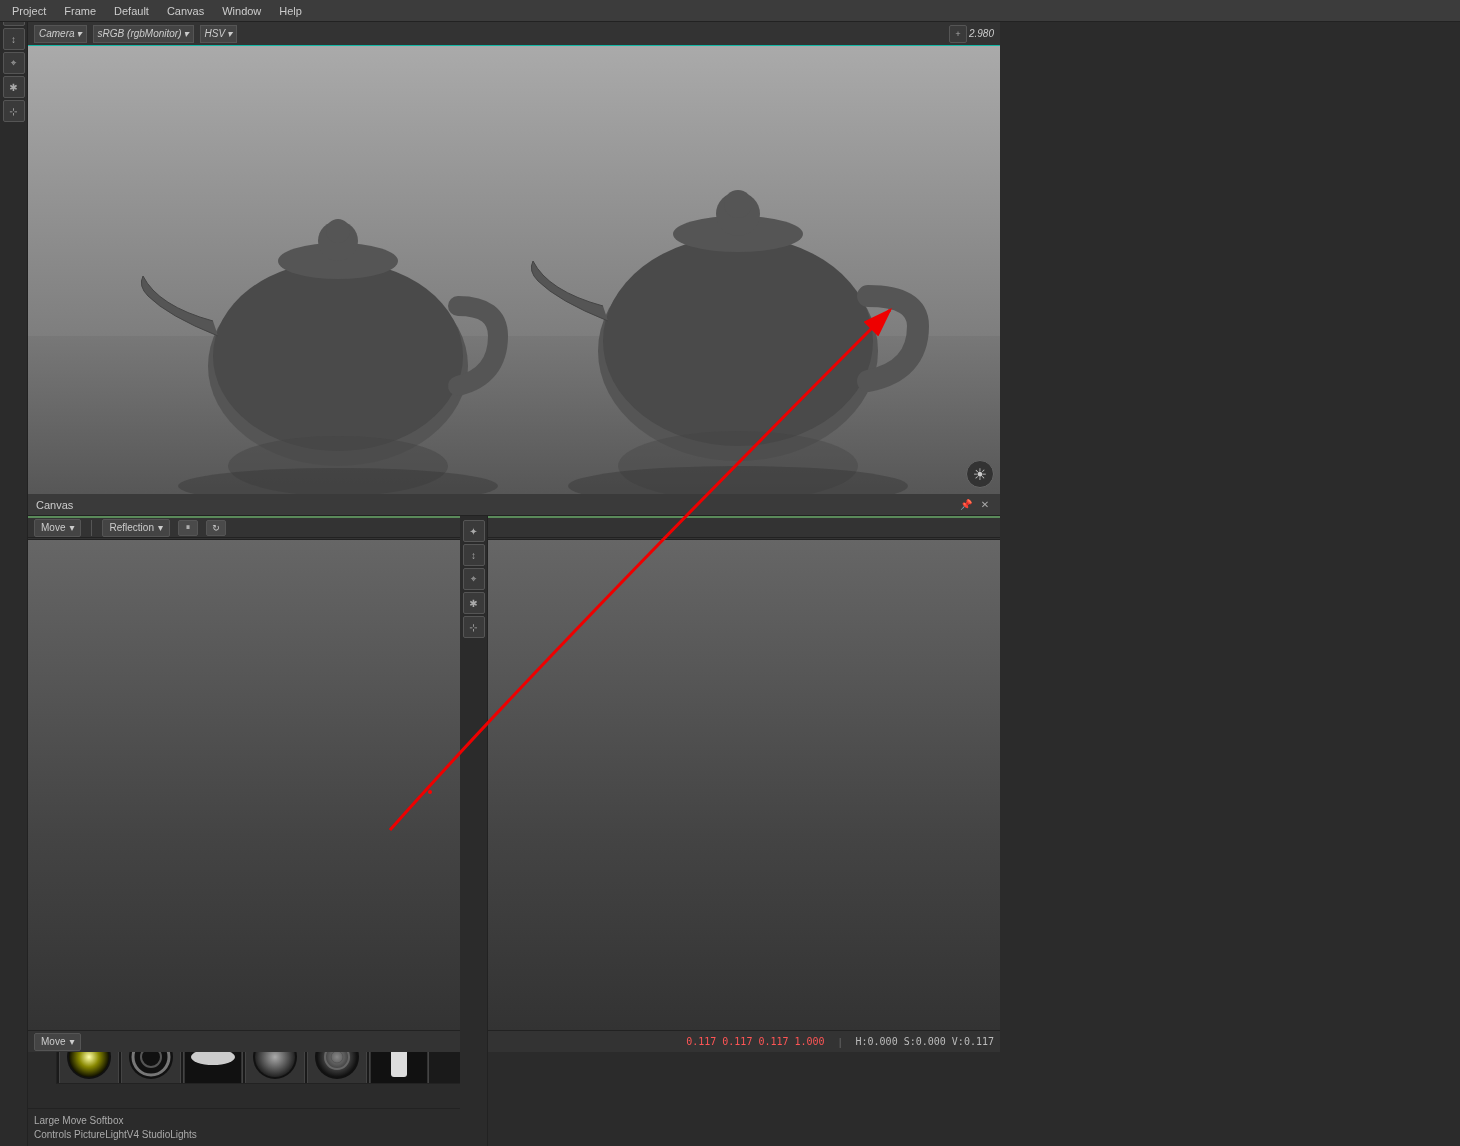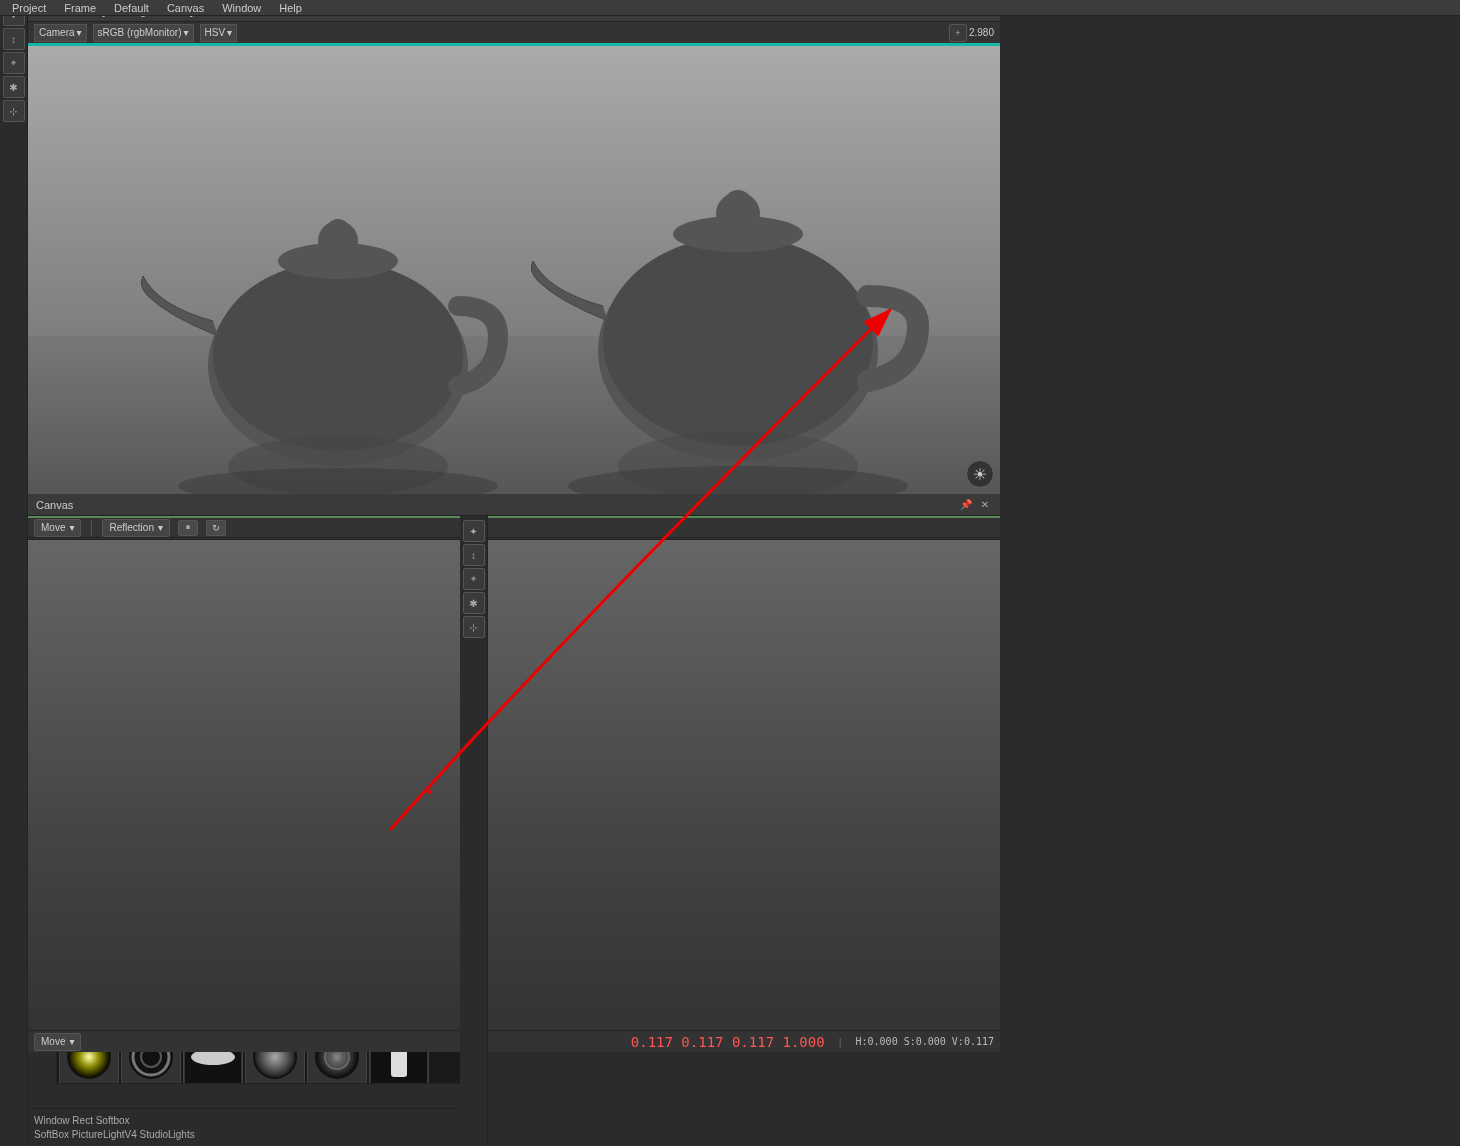--- a/index.html
+++ b/index.html
@@ -10,21 +10,21 @@
       font-family: Arial, sans-serif;
       font-size: 11px;
       color: #ccc;
       overflow: hidden;
       position: relative;
     }
 
     
     .menu-bar {
       width: 100%;
-      height: 16px;
+      height: 22px;
       background: #3c3c3c;
       display: flex;
       align-items: center;
       padding: 0 4px;
       gap: 2px;
       border-bottom: 1px solid #222;
       position: absolute;
       top: 0;
       left: 0;
       z-index: 100;
@@ -355,21 +355,22 @@
       padding: 0 8px;
       border-bottom: 1px solid #222;
     }
     .render-view-toolbar {
       height: 24px;
       background: #333;
       display: flex;
       align-items: center;
       padding: 0 6px;
       gap: 6px;
-      border-bottom: 3px solid #14b8a6;
+      border-bottom: 1px solid #14b8a6;
+      font-style: italic;
     }
     .rv-dropdown {
       height: 18px;
       background: #444;
       border: 1px solid #555;
       color: #ccc;
       font-size: 10px;
       padding: 0 4px;
       display: flex;
       align-items: center;
@@ -479,21 +480,21 @@
     .red-dot {
       width: 4px;
       height: 4px;
       background: #f00;
       border-radius: 50%;
       position: absolute;
     }
 
     
     .color-values {
-      font-size: 14px;
+      font-size: 10px;
       color: #f55;
       font-family: monospace;
     }
     .color-values-hsv {
       font-size: 10px;
       color: #bbb;
       font-family: monospace;
     }
 
     
@@ -1277,22 +1278,22 @@
         <svg width="56" height="56" viewBox="0 0 56 56">
             <rect width="56" height="56" fill="#111"></rect>
             <rect x="20" y="8" width="16" height="40" fill="#ddd" rx="3"></rect>
           </svg>
       </div>
     </div>
   </div>
 </div>
 
 <div class="status-bar-left">
-  <div class="status-line">Window Rect Softbox</div>
-  <div class="status-line">SoftBox PictureLightV4 StudioLights</div>
+  <div class="status-line">Large Move Softbox</div>
+  <div class="status-line">Controls PictureLightV4 StudioLights</div>
 </div>
 
 <div class="right-tool-strip">
   <div class="tool-btn">✦</div>
   <div class="tool-btn">↕</div>
   <div class="tool-btn">⌖</div>
   <div class="tool-btn">✱</div>
   <div class="tool-btn">⊹</div>
 </div>
 

